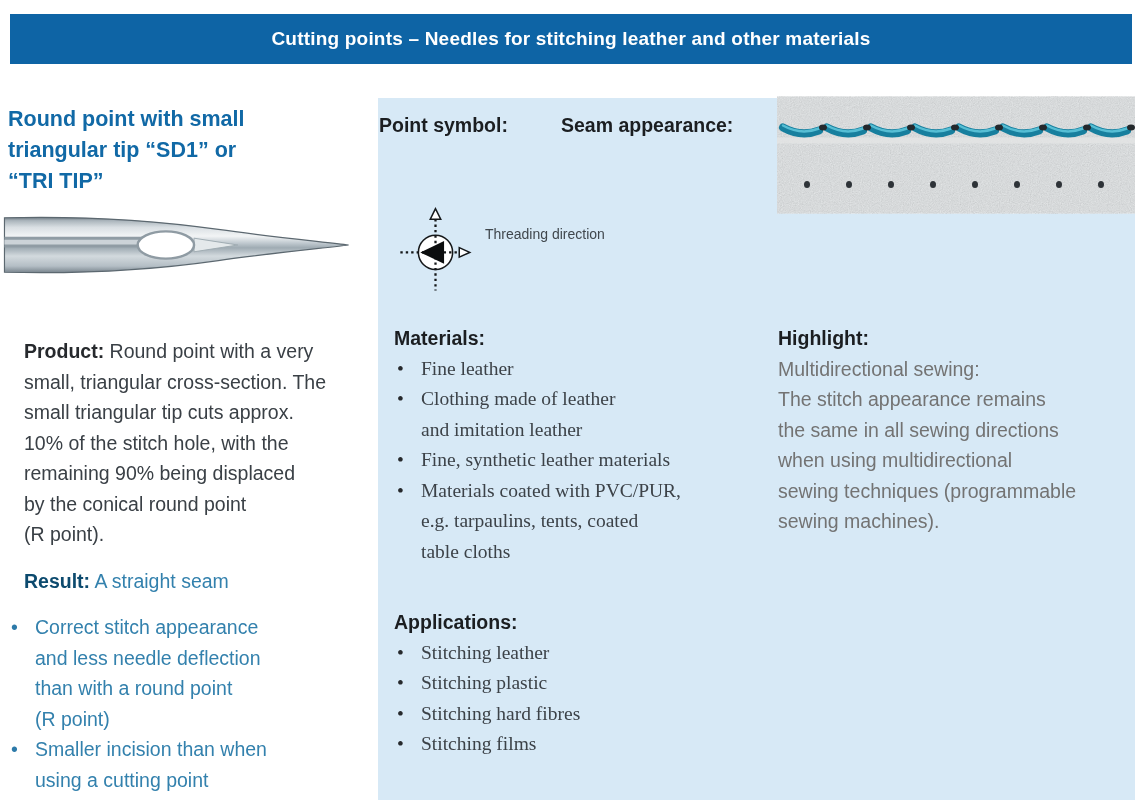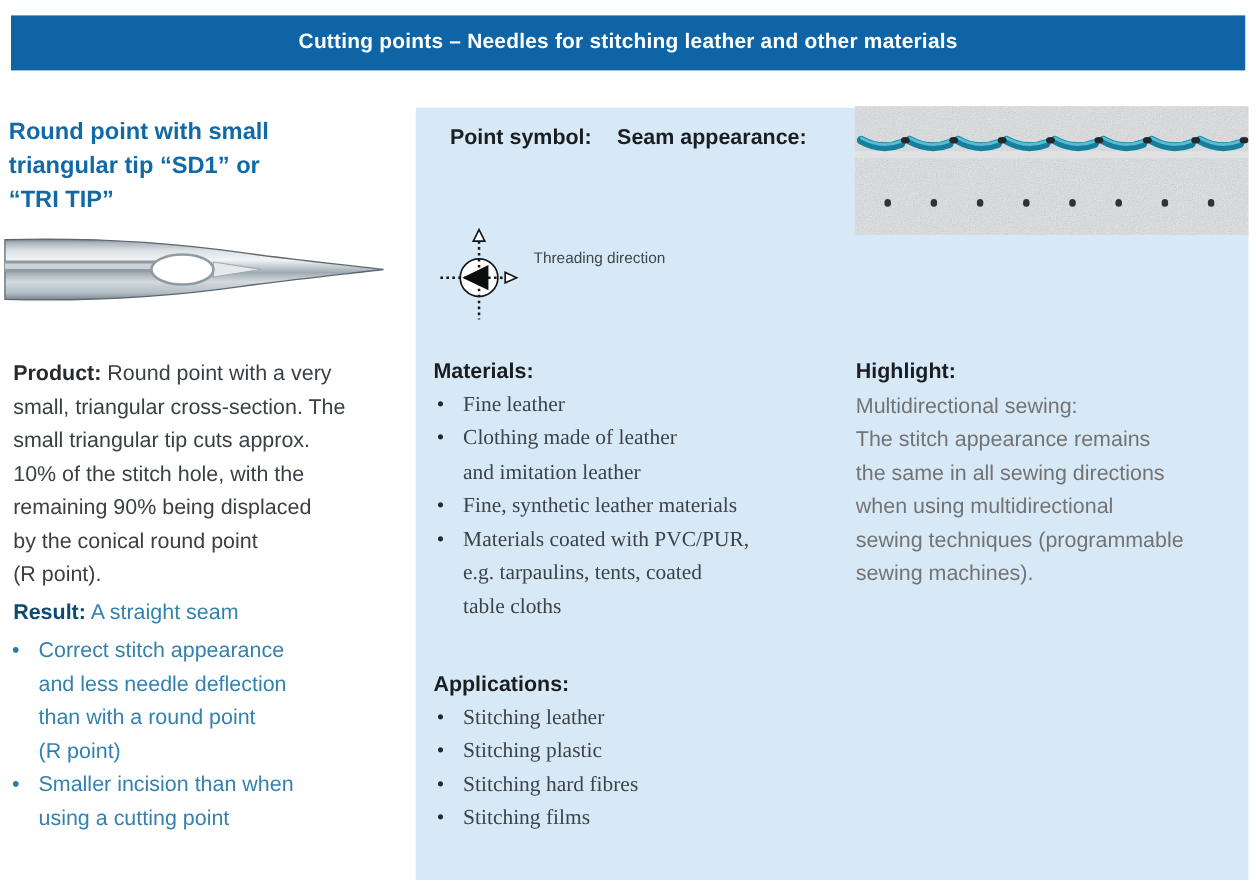--- a/index.html
+++ b/index.html
@@ -19,21 +19,21 @@
   .left-heading{
     position:absolute;left:8px;top:104px;width:330px;margin:0;
     color:#1169a6;font-size:21.5px;font-weight:bold;line-height:31px;
     white-space:pre-line;
   }
   .needle-svg{position:absolute;left:0;top:210px;}
   .left-text{
     position:absolute;left:8px;top:320px;width:362px;
     font-size:19.5px;line-height:30.5px;
   }
-  .left-text p{margin:4px;white-space:pre-line;}
+  .left-text p{margin:16px;white-space:pre-line;}
   .left-text .product-label{font-weight:bold;color:#26292d;}
   .result-line .result-label{font-weight:bold;color:#0c4a6e;text-align:center;}
   .result-line .result-text{color:#3381ad;}
   ul.bullet-list{margin:0;padding:0;list-style:none;}
   ul.bullet-list li{
     position:relative;padding-left:27px;white-space:pre-line;
   }
   ul.bullet-list li::before{
     content:"\2022";position:absolute;left:3px;top:0;
   }
@@ -42,21 +42,21 @@
   ul.dark-list li{color:#3c4248;font-family:Liberation Serif, serif;}
   ul.dark-list li::before{color:#26292c;}
   .panel{
     position:absolute;left:378px;top:98px;width:757px;height:702px;
     background:#d7e9f6;
   }
   .panel .col-label{
     position:absolute;top:14px;margin:0;
     font-size:19.5px;font-weight:bold;color:#1b1e21;line-height:26px;
   }
-  .label-point{left:31px;}
+  .label-point{left:1px;}
   .label-seam{left:183px;}
   .seam-photo{position:absolute;left:399px;top:-2px;}
   .point-symbol{position:absolute;left:20px;top:105px;}
   .threading-label{
     position:absolute;left:107px;top:128px;
     font-size:14px;color:#40474d;
   }
   .info-block{position:absolute;width:352px;font-size:19.5px;line-height:30.5px;}
   .block-materials{left:16px;top:225px;}
   .block-applications{left:16px;top:509px;}

